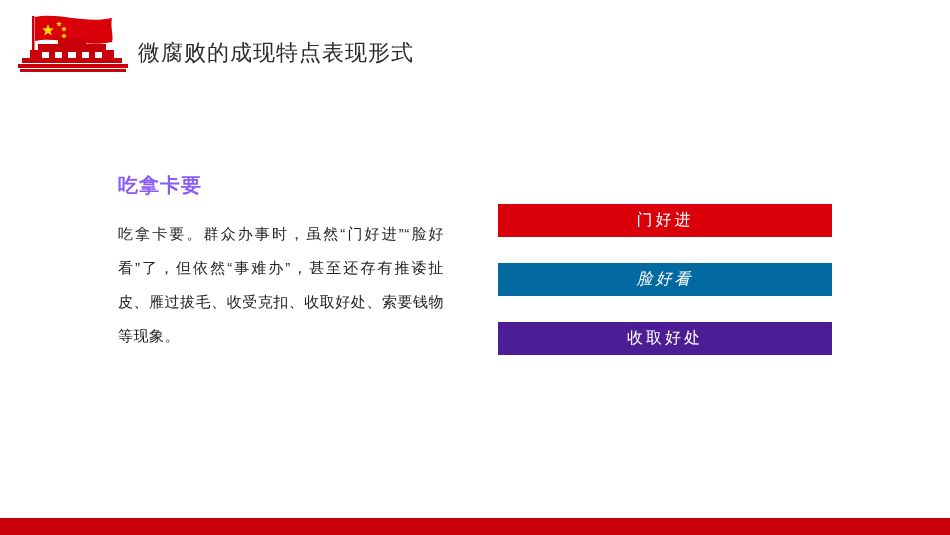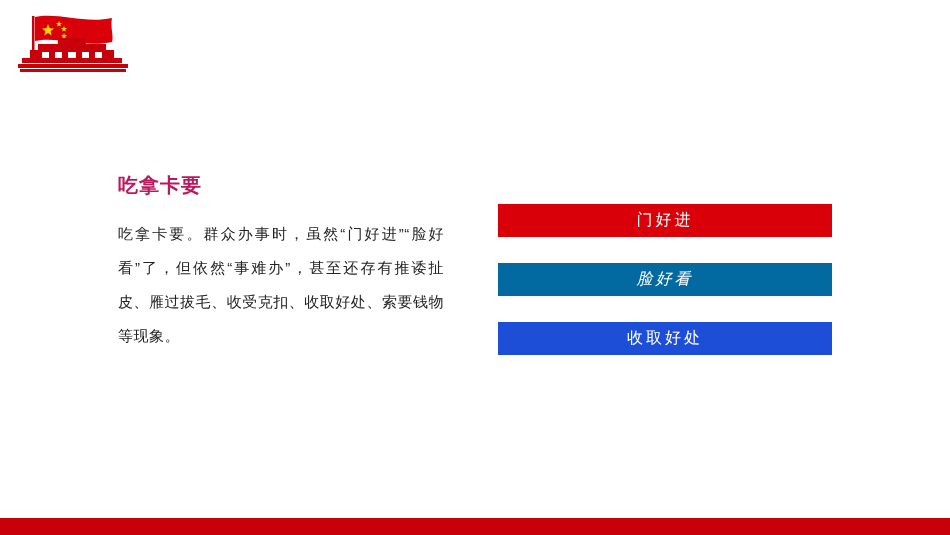--- a/index.html
+++ b/index.html
@@ -50,21 +50,21 @@
   
   .left-col {
     position: absolute;
     left: 118px;
     top: 172px;
     width: 330px;
   }
   .section-heading {
     font-size: 20px;
     font-weight: bold;
-    color: #be185d;
+    color: #8b5cf6;
     letter-spacing: 1px;
     margin: 0 0 18px 0;
   }
   .body-paragraph {
     font-size: 15px;
     color: #232323;
     line-height: 34px;
     letter-spacing: 0.5px;
     margin: 0;
     text-align: justify;
@@ -95,21 +95,21 @@
   .bar-yellow {
     background: #0369a1;
     color: #ffffff;
     font-style: italic;
   }
   .bar-red-alt {
     background: #d9000a;
     color: #fcd400;
   }
   .bar-yellow-alt {
-    background: #1d4ed8;
+    background: #4c1d95;
     color: #ffffff;
   }
 
   
   .footer-bar {
     position: absolute;
     left: 0;
     bottom: 0;
     width: 100%;
     height: 17px;
@@ -142,20 +142,21 @@
         <rect x="0" y="50" width="110" height="4" fill="#c8000a"></rect>
         <rect x="2" y="55" width="106" height="3" fill="#c8000a"></rect>
 
         <rect x="24" y="38" width="7" height="6" fill="#ffffff"></rect>
         <rect x="37" y="38" width="7" height="6" fill="#ffffff"></rect>
         <rect x="50" y="38" width="8" height="6" fill="#ffffff"></rect>
         <rect x="64" y="38" width="7" height="6" fill="#ffffff"></rect>
         <rect x="77" y="38" width="7" height="6" fill="#ffffff"></rect>
       </svg>
     </span>
+    <div class="header-title">微腐败的成现特点表现形式</div>
   </div>
 
   <div class="left-col">
     <h2 class="section-heading">吃拿卡要</h2>
     <p class="body-paragraph">吃拿卡要。群众办事时，虽然“门好进”“脸好看”了，但依然“事难办”，甚至还存有推诿扯皮、雁过拔毛、收受克扣、收取好处、索要钱物等现象。</p>
   </div>
 
   <div class="bars">
     <div class="bar bar-red">门好进</div>
     <div class="bar bar-yellow">脸好看</div>

